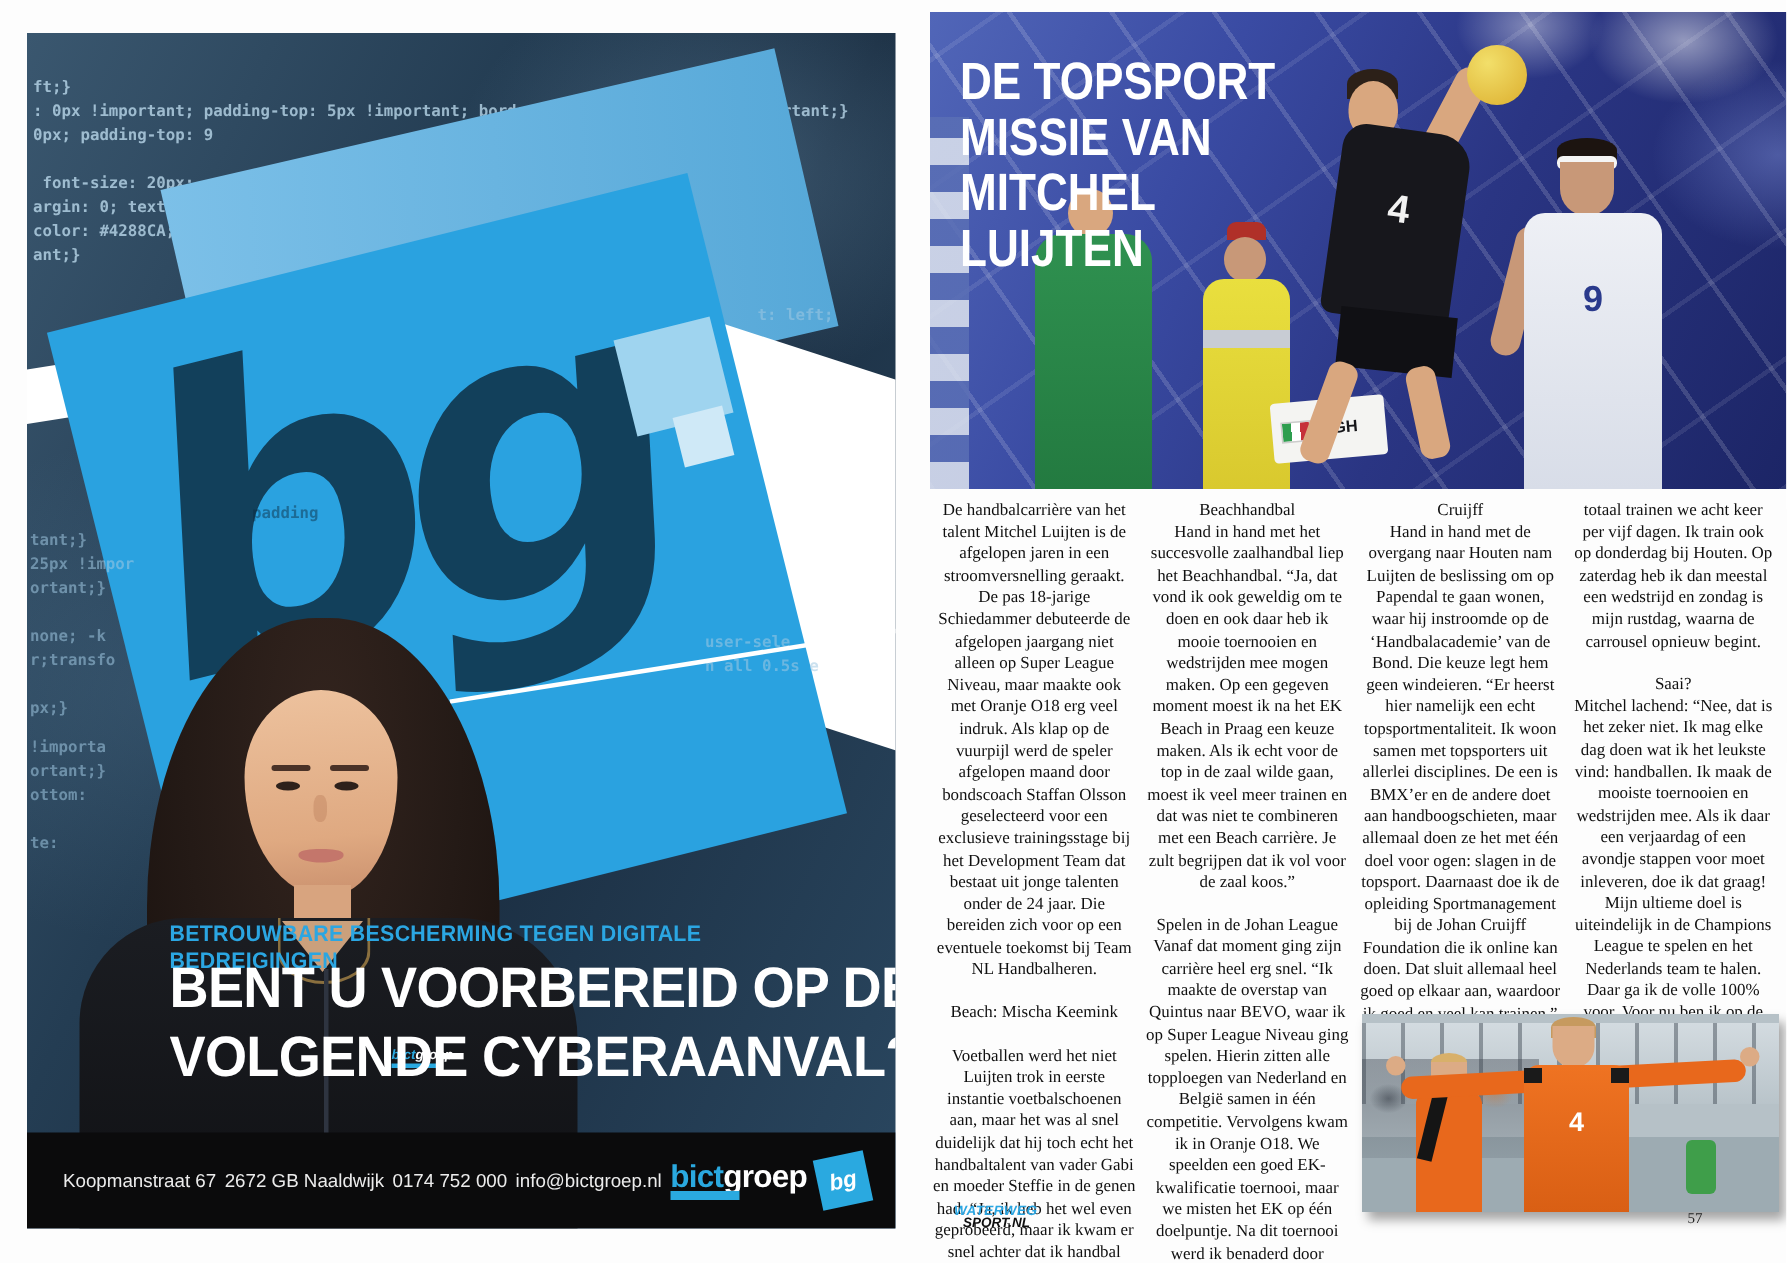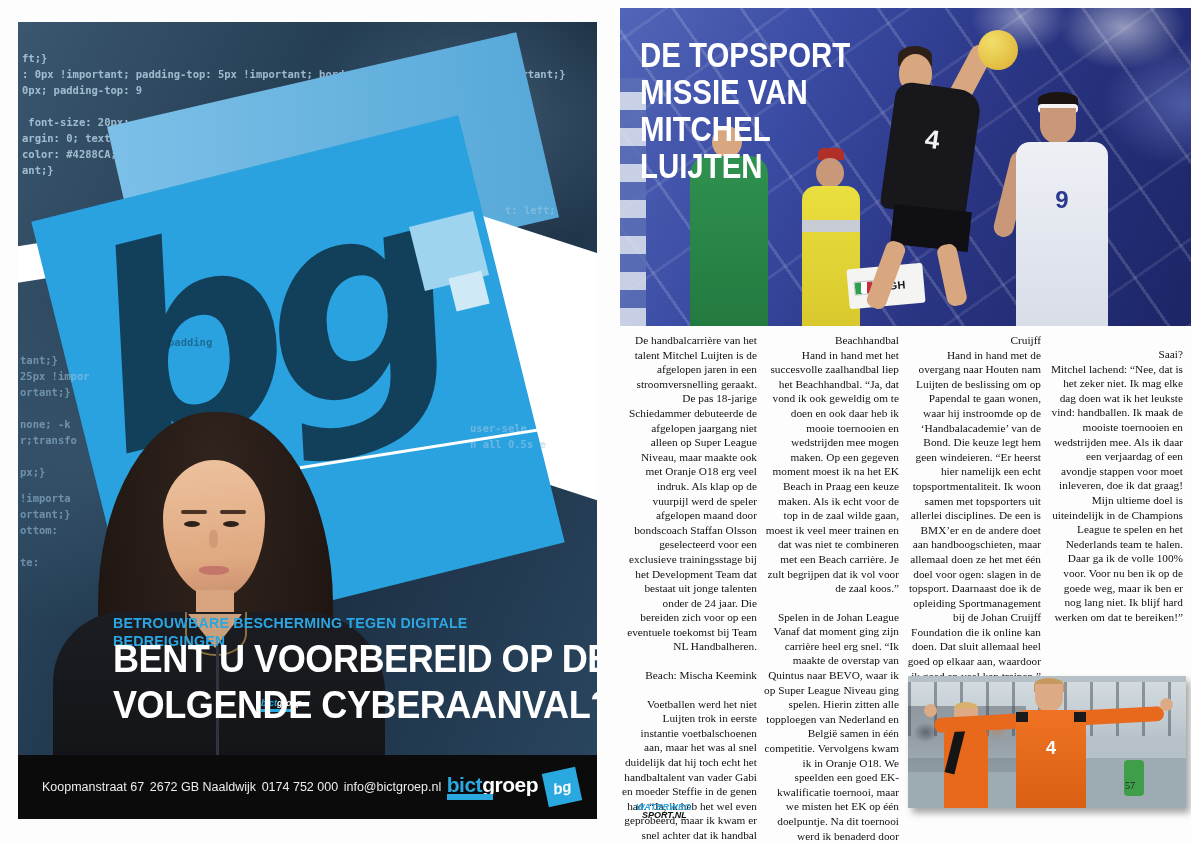--- a/index.html
+++ b/index.html
@@ -89,41 +89,41 @@
         padding:0 6px;box-sizing:border-box;}
   .ita-flag{width:18px;height:12px;background:linear-gradient(90deg,#2e9e4f 0 33%,#fff 33% 66%,#c6303a 66%);
         border:1px solid #ccc;}
   .figh-text{font:800 11px "Liberation Sans",sans-serif;color:#16161a;}
   .num-black{position:absolute;width:100%;text-align:center;top:38px;
         font:800 26px "Liberation Sans",sans-serif;color:#f2f2f2;}
   .num-white{position:absolute;width:100%;text-align:center;top:44px;
         font:800 24px "Liberation Sans",sans-serif;color:#2a3a8c;}
   
   .col{position:absolute;top:325px;width:135px;color:#101010;}
-  .col p{font:11.3px/14.6px "Liberation Serif",serif;margin:0;text-align:right;}
+  .col p{font:11.3px/14.6px "Liberation Serif",serif;margin:0;text-align:center;}
   .bk-h{font-weight:700;margin-top:14px !important;}
   .bk-h.first{margin-top:0 !important;}
   .bk-intro{font-weight:700;}
   .bk-by{font-weight:700;margin:14px 0 !important;}
   
   .rp-photo2{position:absolute;left:288px;top:668px;width:278px;height:132px;overflow:hidden;
         background:linear-gradient(#b6c1c7 0 62%,#9dabb2 62% 100%);
         box-shadow:4px 5px 7px rgba(0,0,0,.35);}
   .p2-windows{position:absolute;left:0;top:6px;right:0;height:54px;
         background:repeating-linear-gradient(90deg, rgba(70,80,90,.5) 0 3px, transparent 3px 26px),
         linear-gradient(#d3dbe0,#b9c4ca);}
   .p2-crowd{position:absolute;left:0;top:30px;width:118px;height:66px;
         background:radial-gradient(18px 14px at 15% 40%, rgba(50,56,66,.55), transparent 70%),
         radial-gradient(18px 14px at 45% 60%, rgba(70,60,50,.5), transparent 70%),
         radial-gradient(18px 14px at 75% 35%, rgba(200,120,60,.45), transparent 70%),
         linear-gradient(rgba(60,66,76,.4),rgba(60,66,76,.15));}
   .ws-logo{position:absolute;left:16px;top:795px;font:italic 800 9px/9px "Liberation Sans",sans-serif;}
   .ws-l1{color:#2ba6e2;letter-spacing:.3px;}
   .ws-l2{color:#0f0f0f;margin:-1px 0 0 6px;}
-  .page-num{position:absolute;left:505px;top:772px;font:10px "Liberation Serif",serif;color:#222;}
+  .page-num{position:absolute;left:505px;top:799px;font:10px "Liberation Serif",serif;color:#222;}
 </style>
 </head>
 <body>
 
 <div id="canvas">
 
   <div id="left-page">
     <div class="code" style="left:4px;top:28px;">ft;}
 : 0px !important; padding-top: 5px !important; border-top: 1px solid #ccc !important;}
 0px; padding-top: 9
@@ -263,20 +263,21 @@
     </div>
 
     <div class="col" style="left:286px;">
       <p class="bk-h first">Cruijff</p>
       <p>Hand in hand met de overgang naar Houten nam Luijten de beslissing om op Papendal te gaan wonen, waar hij instroomde op de ‘Handbalacademie’ van de Bond. Die keuze legt hem geen windeieren. “Er heerst hier namelijk een echt topsportmentaliteit. Ik woon samen met topsporters uit allerlei disciplines. De een is BMX’er en de andere doet aan handboogschieten, maar allemaal doen ze het met één doel voor ogen: slagen in de topsport. Daarnaast doe ik de opleiding Sportmanagement bij de Johan Cruijff Foundation die ik online kan doen. Dat sluit allemaal heel goed op elkaar aan, waardoor ik goed en veel kan trainen.”</p>
       <p class="bk-h">Intensiteit</p>
       <p>Een normale handbalweek ziet er voor de pas 18-jarige Luijten dan ook indrukwekkend uit. “In</p>
     </div>
 
     <div class="col" style="left:428px;">
+      <p>totaal trainen we acht keer per vijf dagen. Ik train ook op donderdag bij Houten. Op zaterdag heb ik dan meestal een wedstrijd en zondag is mijn rustdag, waarna de carrousel opnieuw begint.</p>
       <p class="bk-h">Saai?</p>
       <p>Mitchel lachend: “Nee, dat is het zeker niet. Ik mag elke dag doen wat ik het leukste vind: handballen. Ik maak de mooiste toernooien en wedstrijden mee. Als ik daar een verjaardag of een avondje stappen voor moet inleveren, doe ik dat graag! Mijn ultieme doel is uiteindelijk in de Champions League te spelen en het Nederlands team te halen. Daar ga ik de volle 100% voor. Voor nu ben ik op de goede weg, maar ik ben er nog lang niet. Ik blijf hard werken om dat te bereiken!”</p>
     </div>
 
     <div class="rp-photo2">
       <div class="p2-windows"></div>
       <div class="p2-crowd"></div>
 
       <div class="fig" style="left:46px;top:26px;width:24px;height:12px;background:#d8b06a;border-radius:50% 50% 0 0;"></div>
       <div class="fig" style="left:46px;top:32px;width:24px;height:22px;background:#dcab85;border-radius:0 0 50% 50%;"></div>

